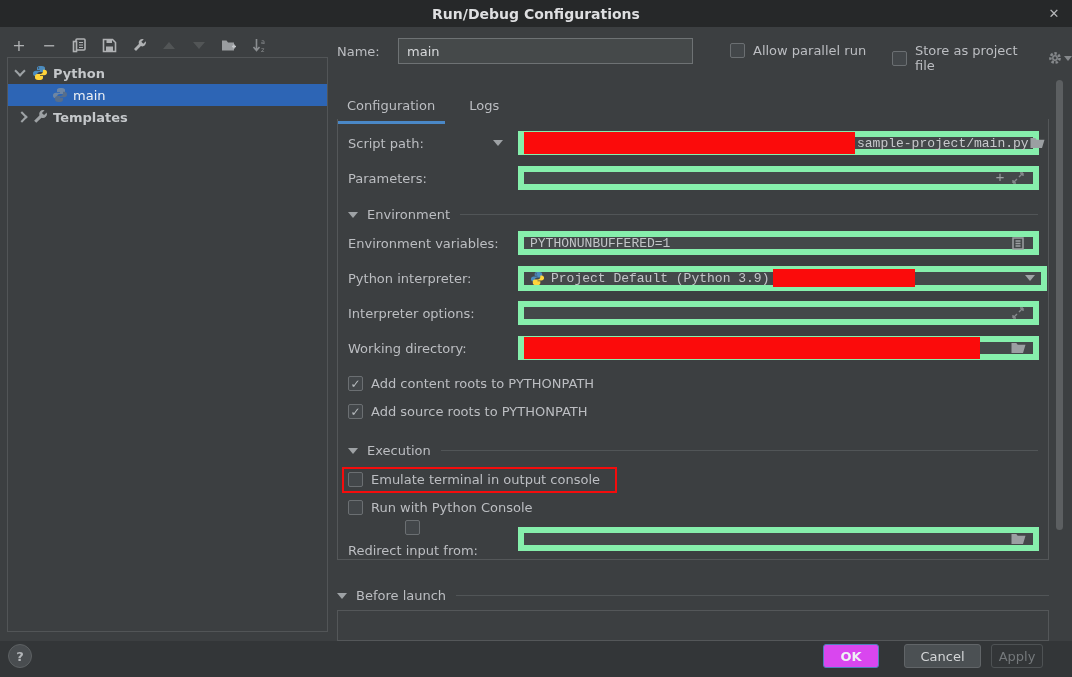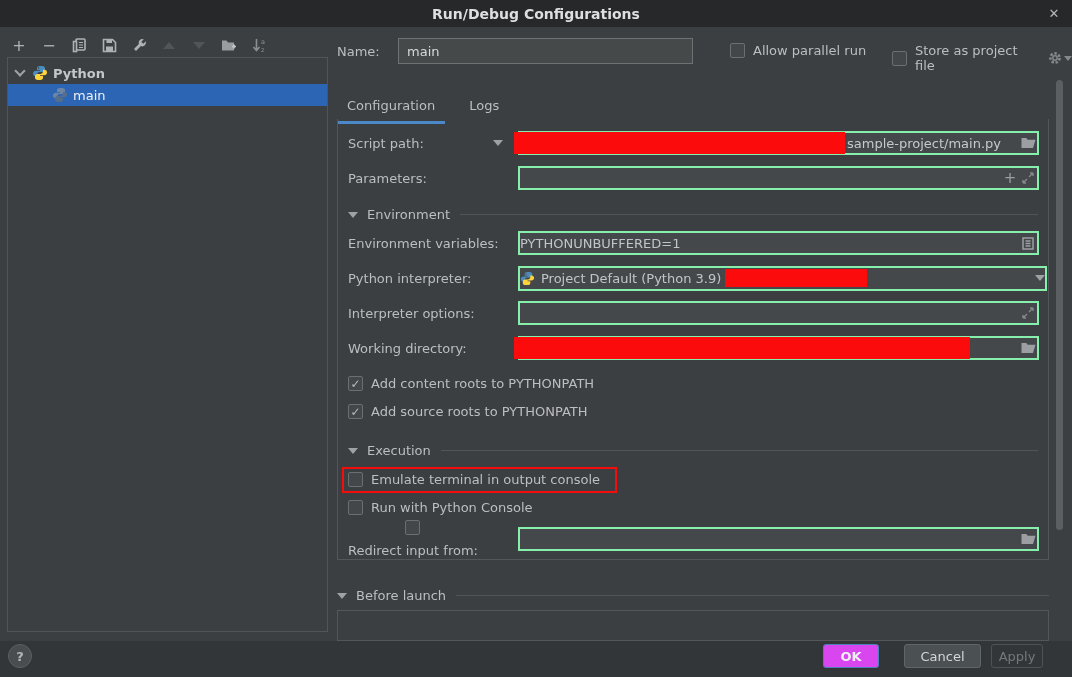--- a/index.html
+++ b/index.html
@@ -53,21 +53,21 @@
   .tabs { left:337px; top:92px; display:flex; gap:14px; }
   .tab { padding:6px 10px 10px 10px; color:#bcbec2; cursor:pointer; position:relative; }
   .tab.active::after { content:""; position:absolute; left:0; right:0; bottom:-1px; height:3px; background:#4a88c7; }
 
   
   .form-panel { left:337px; top:119px; width:712px; height:441px;
     border-left:1px solid #545759; border-right:1px solid #545759; border-bottom:1px solid #545759; }
   .frow { position:absolute; left:0; width:100%; height:24px; display:flex; align-items:center; }
   .flabel { position:absolute; left:10px; color:#bcbec2; }
   .field { position:absolute; left:180px; width:521px; height:24px; background:#44484a;
-    border:2px solid #86efac; display:flex; align-items:center; padding:0 0; }
+    border:6px solid #86efac; display:flex; align-items:center; padding:0 6px;font-family:Liberation Mono, monospace; }
   .field .spacer { flex:1; }
   .red-block { background:#fb0b0b; height:22px; align-self:center; flex:none; }
   .red-inline { background:#fb0b0b; height:18px; flex:none; }
   .field-ico { width:18px; height:16px; display:flex; align-items:center; justify-content:center;
     color:#9b9fa2; cursor:pointer; flex:none; }
   .combo-arrow { width:0; height:0; border-left:5px solid transparent; border-right:5px solid transparent; border-top:6px solid #9ea2a5; cursor:pointer; }
   .sec-head { position:absolute; left:10px; right:10px; display:flex; align-items:center; cursor:pointer; }
   .sec-tri { width:0; height:0; border-left:5px solid transparent; border-right:5px solid transparent; border-top:6px solid #9ea2a5; margin-right:9px; }
   .sec-title { color:#bcbec2; margin-right:10px; }
   .sec-line { flex:1; height:1px; background:#515557; }
@@ -163,20 +163,27 @@
   </div>
   <div class="tree-row selected">
     <span class="indent"></span>
       <span class="indent"></span>
     <svg class="tree-icon" style="opacity:.75;filter:grayscale(.35)" viewBox="0 0 16 16">
         <path fill="#7d93a5" d="M7.9 1C5.7 1 5 2 5 3.2V5h3v.8H3.8C2.2 5.8 1 6.8 1 8.5c0 1.7 1 2.7 2.6 2.7H5V9.7C5 8.2 6.2 7 7.7 7h3.1c1.2 0 2.2-1 2.2-2.2V3.2C13 2 12.1 1 9.9 1H7.9z"></path>
         <path fill="#5f7284" d="M8.1 15c2.2 0 2.9-1 2.9-2.2V11H8v-.8h4.2c1.6 0 2.8-1 2.8-2.7 0-1.7-1-2.7-2.6-2.7H11v1.5C11 7.8 9.8 9 8.3 9H5.2C4 9 3 10 3 11.2v1.6C3 14 3.9 15 6.1 15h2z"></path>
       </svg>
     <span class="label">main</span>
   </div>
+  <div class="tree-row">
+    <span class="chev closed"></span>
+    <svg class="tree-icon" viewBox="0 0 15 15">
+        <path d="M13.8 3.2a3.8 3.8 0 01-4.9 4.9L4 13l-2-2 4.9-4.9a3.8 3.8 0 014.9-4.9L9.3 3.7l2 2z" fill="#9ea2a5"></path>
+      </svg>
+    <span class="label-bold">Templates</span>
+  </div>
 </div>
 
 <span class="abs name-label">Name:</span>
 <input class="abs name-input" value="main" style="">
 
 <div class="abs cb-row" style="left:730px; top:43px;">
   <span class="cb"></span>
   <span>Allow parallel run</span>
 </div>
 <div class="abs cb-row" style="left:892px; top:43px;">

